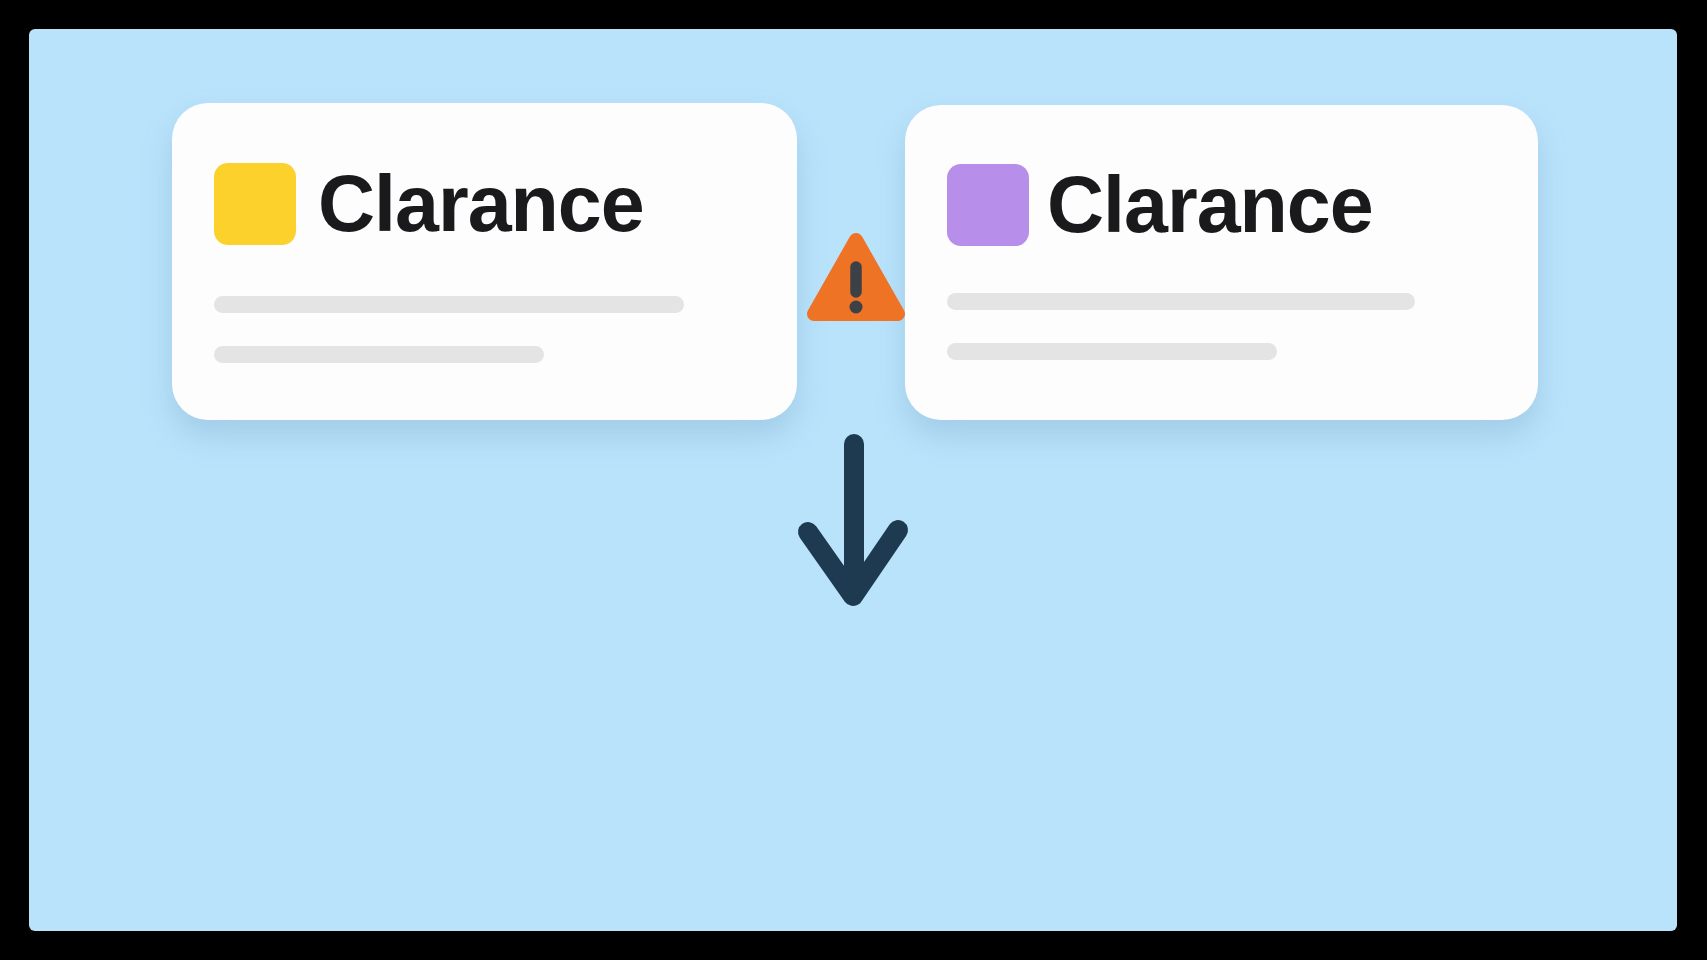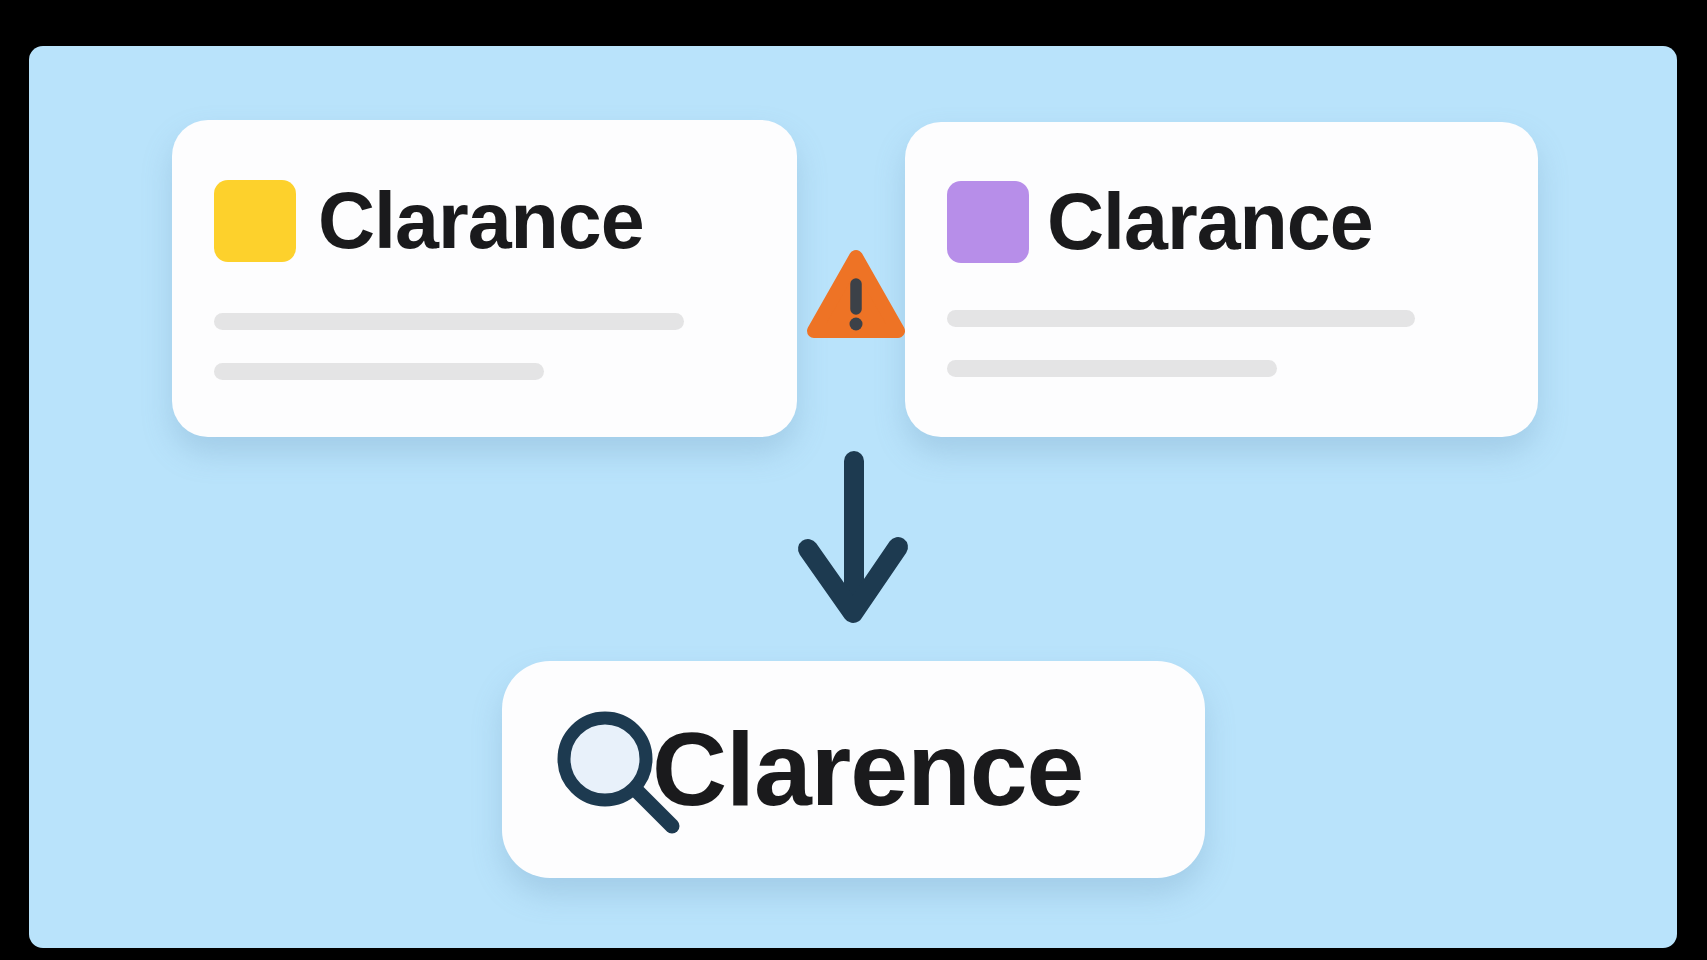--- a/index.html
+++ b/index.html
@@ -13,25 +13,25 @@
   .frame {
     position: absolute;
     inset: 0;
     width: 1707px;
     height: 960px;
     background: #000000;
   }
   .canvas {
     position: absolute;
     left: 29px;
-    top: 46px;
+    top: 29px;
     width: 1648px;
     height: 902px;
     background: #b9e3fb;
-    border-radius: 14px;
+    border-radius: 6px;
   }
   .card {
     position: absolute;
     background: #fdfdfe;
     border-radius: 36px;
     box-shadow: 0 16px 30px rgba(105, 148, 184, 0.28);
   }
   .card-left  { left: 143px; top: 74px;  width: 625px; height: 317px; }
   .card-right { left: 876px; top: 76px;  width: 633px; height: 315px; }
   .swatch { position: absolute; display: block; }
@@ -115,22 +115,15 @@
       <path d="M50 14 L92 88 L8 88 Z" stroke-width="14" stroke-linejoin="round" fill="#ee7325" stroke="#ee7325"></path>
       <line x1="50" y1="41" x2="50" y2="66" stroke-width="11.5" stroke-linecap="round" stroke="#3c4148"></line>
       <circle cx="50" cy="81" r="6.5" fill="#3c4148"></circle>
     </svg>
 
     <svg class="arrow" width="130" height="180" viewBox="0 0 130 180">
       <path d="M64 14 L64 150" fill="none" stroke-width="20" stroke-linecap="round" stroke="#1d3a50"></path>
       <path d="M18 102 L63 166 L108 100" fill="none" stroke-width="20" stroke-linecap="round" stroke-linejoin="round" stroke="#1d3a50"></path>
     </svg>
 
-    <div class="search-box" style="background: rgb(253, 253, 254);">
-      <svg class="magnifier" width="135" height="135" viewBox="0 0 135 135">
-        <circle cx="55" cy="54" r="41" stroke-width="13" stroke="#1d3a50" fill="#e8f1fa"></circle>
-        <line x1="85" y1="84" x2="122" y2="121" stroke-width="15" stroke-linecap="round" stroke="#1d3a50"></line>
-      </svg>
-      <div class="search-text" style="color: rgb(26, 26, 28);">Clarence</div>
-    </div>
 
   </div>
 </div>
 
 </body></html>

